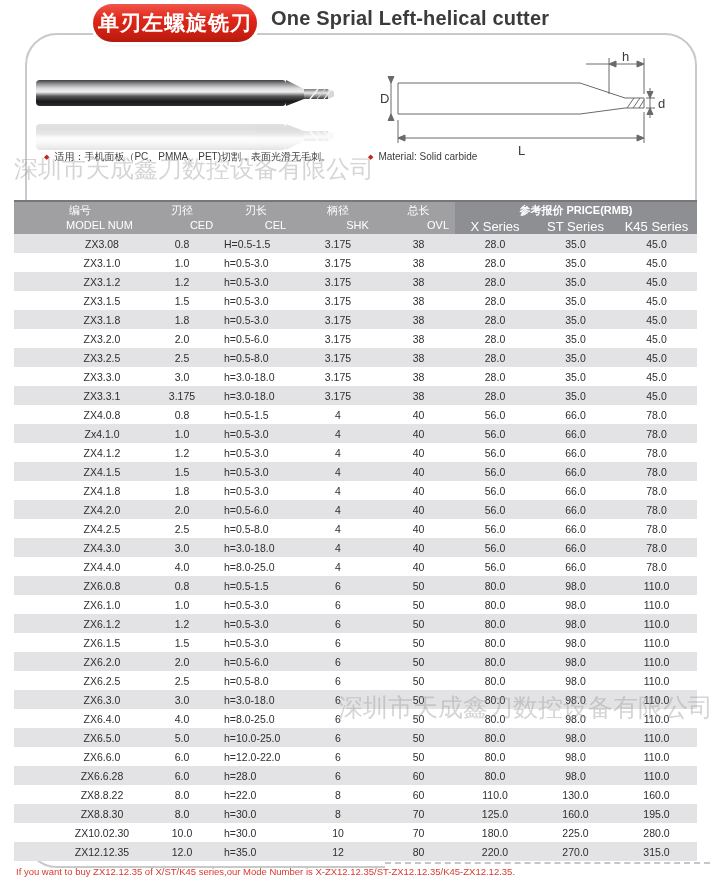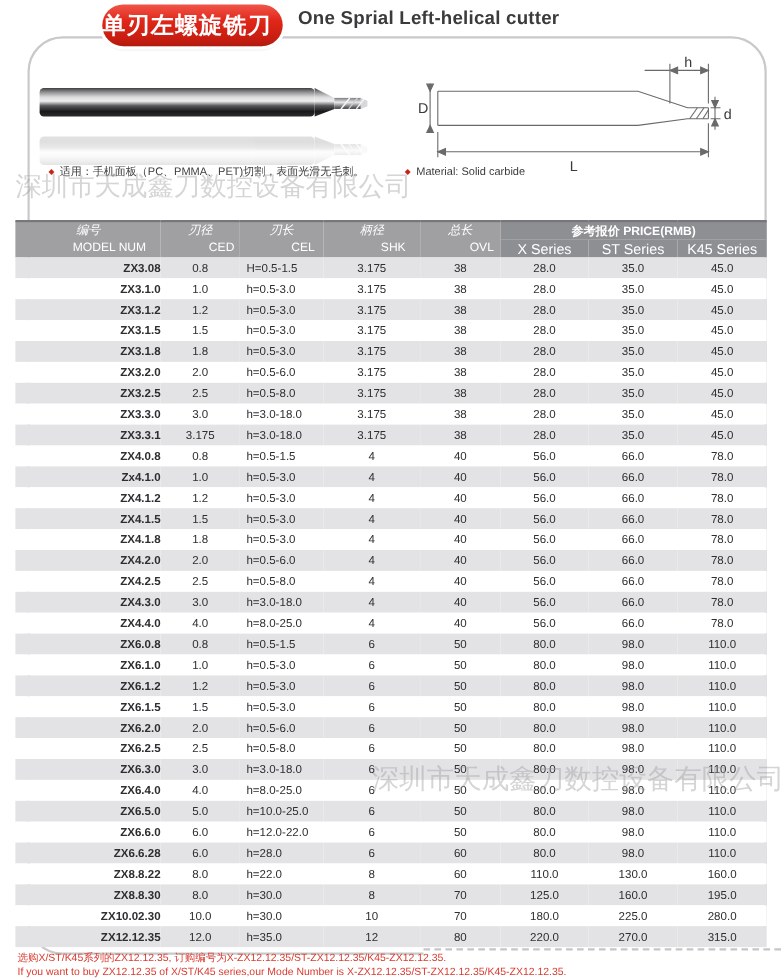--- a/index.html
+++ b/index.html
@@ -16,26 +16,26 @@
   }
   .dash-mask{position:absolute;left:385px;top:860px;width:325px;height:12px;background:#fff;z-index:2;}
   .dash-line{position:absolute;left:385px;top:862px;width:325px;height:0;border-top:2px dashed #c6c6c8;z-index:3;}
 
   
   .badge{
     position:absolute;left:93px;top:4px;width:164px;height:38px;z-index:4;
     border-radius:20px;
     background:linear-gradient(180deg,#f0564a 0%,#e02619 40%,#c51d10 85%,#b01a0e 100%);
     box-shadow:0 0 0 3px #ffffff,0 2px 3px rgba(0,0,0,0.25);
-    display:flex;align-items:center;
+    display:flex;align-items:center;justify-content:center;
   }
   .badge span{color:#ffffff;font-size:21px;font-weight:bold;letter-spacing:1px;}
   .title-en{
     position:absolute;left:271px;top:7px;z-index:4;
-    font-size:17px;font-weight:bold;color:#3b3b3d;letter-spacing:0.2px;
+    font-size:20px;font-weight:bold;color:#3b3b3d;letter-spacing:0.2px;
   }
 
   
   .photo{position:absolute;left:28px;top:62px;z-index:2;}
 
   
   .diagram{position:absolute;left:378px;top:50px;z-index:2;}
   .diagram text{font-family:"Liberation Sans","DejaVu Sans",sans-serif;font-size:13px;fill:#3a3a3a;}
 
   
@@ -63,26 +63,26 @@
   .price-table col.c-ovl{width:73px;}
   .price-table col.c-x{width:80px;}
   .price-table col.c-st{width:81px;}
   .price-table col.c-k45{width:81px;}
   .price-table th{
     font-weight:normal;color:#ffffff;background:#a0a0a3;
     padding:0;vertical-align:middle;text-align:center;
   }
   .price-table thead tr:first-child th{border-top:2px solid #77777a;}
   .price-table th.price{background:#8e8f93;}
-  .price-table th .h-cn{font-size:11px;line-height:15px;font-style:italic;}
+  .price-table th .h-cn{font-size:11px;line-height:15px;}
   .price-table th .h-en{font-size:11px;line-height:15px;margin-left:39px;}
   .price-table thead tr.series-row th{height:16px;font-size:13px;}
   .price-table thead tr:first-child th.price{height:16px;font-size:11px;font-weight:bold;}
   .price-table tbody td{height:19px;padding:0;text-align:center;vertical-align:middle;}
-  .price-table tbody td.model{text-align:right;padding-left:44px;font-weight:bold;}
+  .price-table tbody td.model{text-align:center;padding-left:44px;}
   .price-table tbody td.cel{text-align:left;padding-left:6px;}
   .price-table tbody tr:nth-child(odd){background:#e3e3e5;}
   .price-table tbody tr:nth-child(even){background:#ffffff;}
 
   
   .footer{position:absolute;left:16px;top:866px;z-index:4;color:#d93a2f;}
   .footer div{font-size:9.5px;line-height:12px;white-space:nowrap;}
 </style>
 </head>
 <body>
@@ -552,15 +552,14 @@
         <td class="shk">12</td>
         <td class="ovl">80</td>
         <td class="x">220.0</td>
         <td class="st">270.0</td>
         <td class="k45">315.0</td>
       </tr>
     </tbody>
 </table>
 
 <div class="footer">
-  <div>选购X/ST/K45系列的ZX12.12.35, 订购编号为X-ZX12.12.35/ST-ZX12.12.35/K45-ZX12.12.35.</div>
   <div>If you want to buy ZX12.12.35 of X/ST/K45 series,our Mode Number is X-ZX12.12.35/ST-ZX12.12.35/K45-ZX12.12.35.</div>
 </div>
 
 </body></html>

